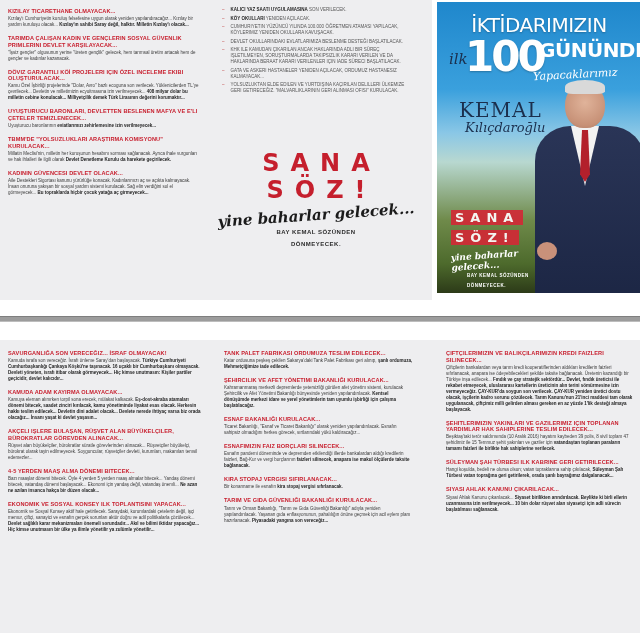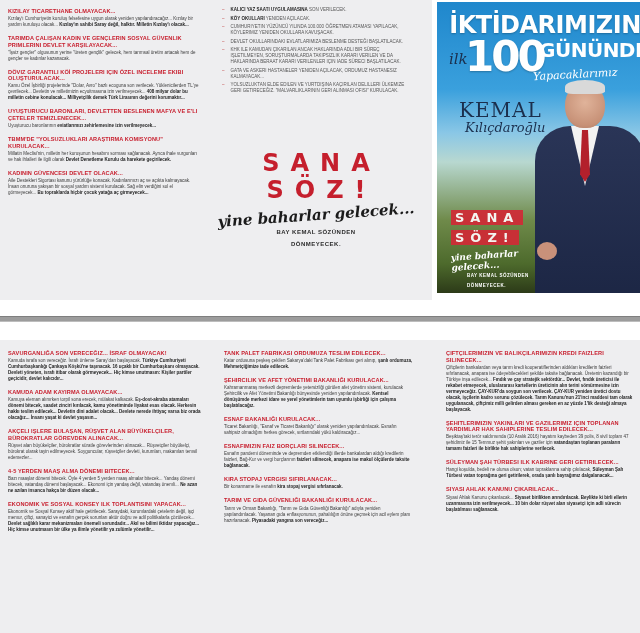--- a/index.html
+++ b/index.html
@@ -28,21 +28,21 @@
 
   
   #promise { position: absolute; left: 216px; top: 150px; width: 200px; text-align: center; }
   .sana { font-family: "DejaVu Sans", sans-serif; font-weight: bold; color: #c51f2d; font-size: 24px; letter-spacing: 11px; line-height: 27px; padding-left: 11px; }
   .script { font-family: "DejaVu Serif", serif; font-style: italic; font-weight: bold; color: #1b1b1b; font-size: 15px; margin-top: 2px; transform: rotate(-4deg); }
   .bay { font-weight: bold; color: #2d2d2d; font-size: 6px; line-height: 8px; letter-spacing: 0.5px; margin-top: 4px; }
 
   
   #cover { position: absolute; left: 437px; top: 2px; width: 203px; height: 291px; overflow: hidden;
     background: linear-gradient(180deg, #1f87cc 0%, #3aa0dd 30%, #8ac7e6 45%, #b8d8d0 55%, #6f8a4a 75%, #4d6a2c 90%, #2c3a18 100%); }
-  .cover-title { position: absolute; left: 12px; top: 10px; width: 192px; text-align: center; color: #ffffff; font-weight: bold; font-family: "DejaVu Sans", sans-serif; font-size: 24px; letter-spacing: -0.5px; text-shadow: 0 1px 2px rgba(0,0,0,.25); line-height: 26px; }
+  .cover-title { position: absolute; left: 6px; top: 10px; width: 192px; text-align: center; color: #ffffff; font-weight: normal; font-family: "DejaVu Sans", sans-serif; font-size: 20px; letter-spacing: -0.5px; text-shadow: 0 1px 2px rgba(0,0,0,.25); line-height: 26px; }
   .cover-ilk { position: absolute; left: 12px; top: 48px; color: #1b2f4d; font-family: "DejaVu Serif", serif; font-style: italic; font-size: 15px; text-align: center; }
   .cover-100 { position: absolute; left: 28px; top: 30px; color: #fff; font-weight: bold; font-family: "DejaVu Sans", sans-serif; font-size: 42px; letter-spacing: -3px; text-shadow: 0 1px 2px rgba(0,0,0,.25); }
   .cover-gunu { position: absolute; left: 102px; top: 36px; color: #fff; font-weight: bold; font-family: "DejaVu Sans", sans-serif; font-size: 20px; letter-spacing: -0.5px; }
   .cover-yap { position: absolute; left: 96px; top: 66px; color: #ffffff; font-family: "DejaVu Serif", serif; font-style: italic; font-size: 11px; transform: rotate(-3deg); }
   .cover-kemal { position: absolute; left: 22px; top: 96px; color: #1b2f4d; font-family: "DejaVu Serif", serif; font-size: 20px; letter-spacing: 1px; }
   .cover-sur { position: absolute; left: 28px; top: 118px; color: #1b2f4d; font-family: "DejaVu Serif", serif; font-style: italic; font-size: 13px; text-align: center; }
 
   .person { position: absolute; left: 98px; top: 80px; width: 110px; height: 215px; }
   .head { position: absolute; left: 30px; top: 0; width: 40px; height: 46px; border-radius: 50% 50% 45% 45%; background: radial-gradient(circle at 50% 45%, #e0b39a 0%, #c79177 70%, #a87560 100%); }
   .hair { position: absolute; left: 30px; top: -2px; width: 40px; height: 14px; border-radius: 50% 50% 20% 20%; background: #d9d9d9; }

